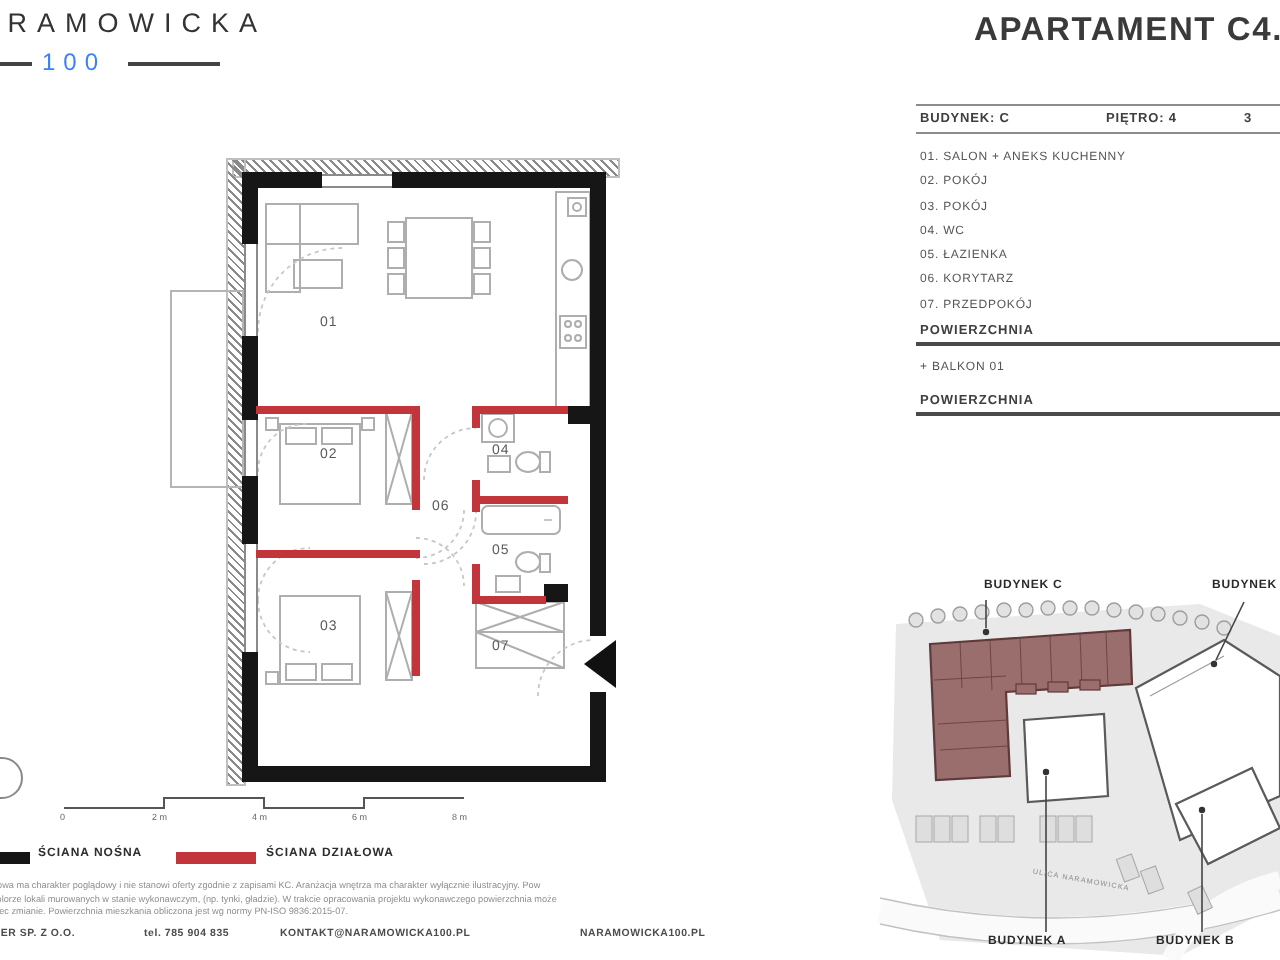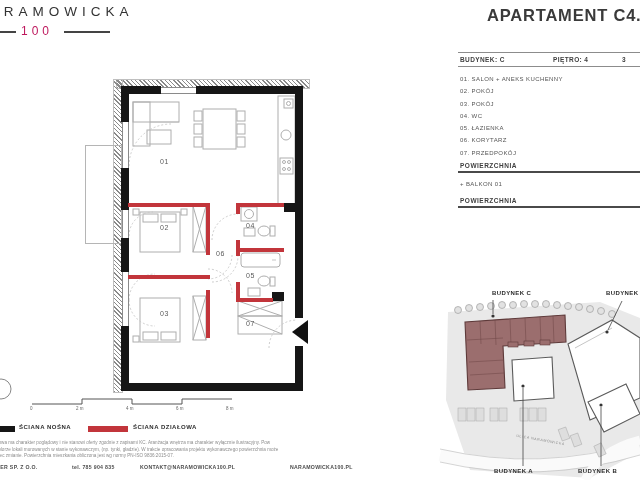--- a/index.html
+++ b/index.html
@@ -8,21 +8,21 @@
   .abs{position:absolute;}
   
   .wb{position:absolute;background:#161616;}
   .wr{position:absolute;background:#c2353b;}
   .hatch{position:absolute;background:repeating-linear-gradient(45deg,#8a8a8a 0 1px,transparent 1px 3px);border:0.5px solid #bfbfbf;}
   .winV{position:absolute;background:#fff;border-left:1px solid #8a8a8a;border-right:1px solid #8a8a8a;}
   .winH{position:absolute;background:#fff;border-top:1px solid #8a8a8a;border-bottom:1px solid #8a8a8a;}
   .roomnum{position:absolute;font-size:7px;color:#5a5a5a;letter-spacing:0.5px;}
   
   .logo1{position:absolute;left:-25px;top:4px;font-size:13.5px;letter-spacing:5px;color:#333;font-weight:500;white-space:nowrap;}
-  .logo2{position:absolute;left:21px;top:24px;font-size:12px;letter-spacing:4px;color:#be185d;white-space:nowrap;}
+  .logo2{position:absolute;left:21px;top:24px;font-size:12px;letter-spacing:4px;color:#3b82f6;white-space:nowrap;}
   .logoline{position:absolute;height:1.5px;background:#444;top:31px;}
   .title{position:absolute;left:487px;top:6px;font-size:16.5px;font-weight:600;letter-spacing:0.8px;color:#3a3a3a;white-space:nowrap;}
   
   .rule{position:absolute;background:#8c8c8c;height:1px;}
   .ruleDark{position:absolute;background:#4a4a4a;height:1.6px;}
   .th{position:absolute;font-size:6.5px;font-weight:bold;letter-spacing:0.4px;color:#3f3f3f;white-space:nowrap;}
   .roomrow{font-size:6px;letter-spacing:0.4px;color:#555;line-height:12.3px;white-space:nowrap;}
   .powlabel{position:absolute;font-size:6.5px;font-weight:bold;letter-spacing:0.5px;color:#3f3f3f;white-space:nowrap;}
   .balklabel{position:absolute;font-size:6px;letter-spacing:0.4px;color:#555;white-space:nowrap;}
   

